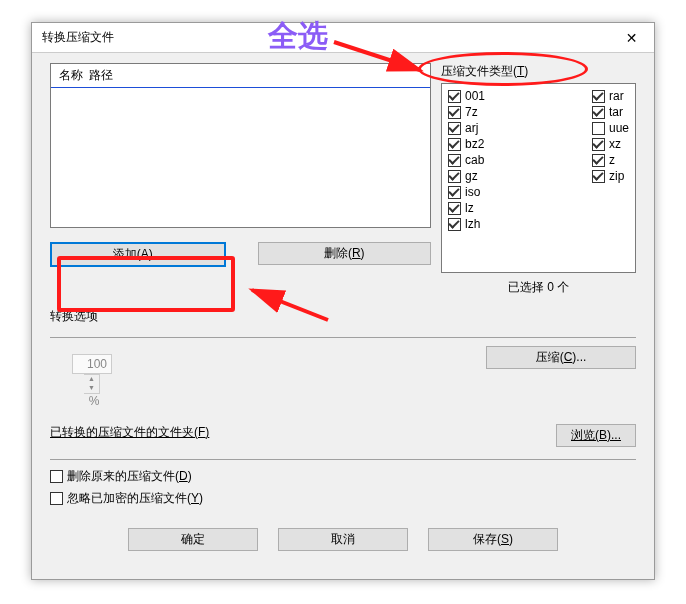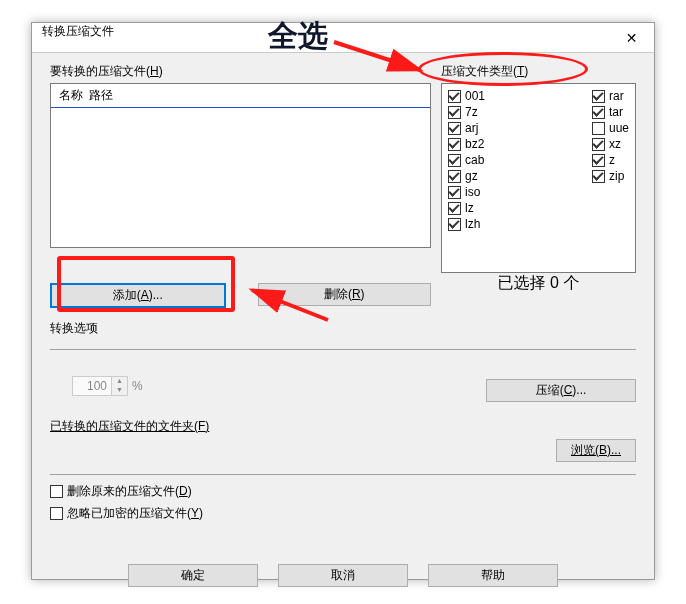--- a/index.html
+++ b/index.html
@@ -21,21 +21,21 @@
     height: 558px;
     background: #f0f0f0;
     border: 1px solid #9a9a9a;
     box-shadow: 0 0 10px rgba(0,0,0,0.3);
   }
   .titlebar {
     height: 30px;
     background: #fff;
     border-bottom: 1px solid #ccc;
     display: flex;
-    align-items: flex-start;
+    align-items: center;
     justify-content: space-between;
     padding: 0 0 0 10px;
   }
   .titlebar .title { font-size: 12px; }
   .titlebar .close {
     width: 45px;
     height: 30px;
     display: flex;
     align-items: center;
     justify-content: center;
@@ -105,37 +105,37 @@
     background: #e1e1e1;
     border: 1px solid #adadad;
     height: 23px;
     display: inline-flex;
     align-items: center;
     justify-content: center;
     font-size: 12px;
     font-family: inherit;
     cursor: default;
     padding: 0 0;
-    margin-top: 21px;
   }
   .btn-row { display: flex; gap: 10px; margin-top: 14px; }
   .btn-row .btn { flex: 1; }
   .btn-add {
     border: 2px solid #0078d7;
     width: 150px;
     height: 25px;
   }
   .btn-del { width: 150px; margin-left: 22px; justify-content: center; }
   .hr { border: none; border-top: 1px solid #a0a0a0; margin: 12px 0 8px 0; }
   .opt-row { display: flex; justify-content: space-between; align-items: flex-start; margin-top: 6px; }
   .spin {
     display: inline-flex;
     align-items: center;
     margin-left: 22px;
-    margin-top: 18px;
+    margin-top: 8px;
+    flex-direction: column;
   }
   .spin input {
     width: 40px;
     height: 20px;
     border: 1px solid #ccc;
     background: #fafafa;
     text-align: right;
     padding-right: 4px;
     font-size: 12px;
     color: #888;
@@ -175,56 +175,53 @@
     border-radius: 2px;
     margin: 0 2px;
   }
   .bottom-btns {
     display: flex;
     gap: 20px;
     margin-top: 22px;
     justify-content: center;
   }
   .bottom-btns .btn { width: 130px; }
-  .selcount { text-align: center; font-size: 16px; }
+  .selcount { text-align: center; margin-top: 6px; font-size: 12px; }
 
   
   .anno { position: absolute; pointer-events: none; }
   .red-ellipse {
     border: 3px solid #ff1a1a;
     border-radius: 50%;
   }
   .red-rect {
     border: 4px solid #ff1a1a;
     border-radius: 3px;
   }
   .red-text {
-    color: #0f172a;
+    color: #8b5cf6;
     font-size: 30px;
     font-weight: bold;
     font-family: "SimHei","Microsoft YaHei",sans-serif;
   }
 </style>
 </head>
 <body>
 
 <div class="window">
   <div class="titlebar">
     <span class="title">转换压缩文件</span>
     <div class="close">
         <span>✕</span>
       </div>
   </div>
   <div class="content">
 
     <div class="row">
       <div class="left-col">
-        <span class="label">
-          <span>要转换的压缩文件(</span><span class="u">H</span><span>)</span>
-        </span>
         <div class="listbox">
           <div class="hdr">
             <span>名称</span>
             <span>路径</span>
           </div>
         </div>
         <div class="btn-row">
           <button class="btn btn-add">
             <span><span>添加(</span><span class="u">A</span><span>)...</span></span>
           </button>
@@ -343,21 +340,23 @@
       <span><span>删除原来的压缩文件(</span><span class="u">D</span><span>)</span></span>
     </label>
     <label class="chk">
       <span class="box"></span>
       <span><span>忽略已加密的压缩文件(</span><span class="u">Y</span><span>)</span></span>
     </label>
 
     <div class="bottom-btns">
       <button class="btn">确定</button>
       <button class="btn">取消</button>
-      <button class="btn">帮助</button>
+      <button class="btn">
+        <span><span>保存(</span><span class="u">S</span><span>)</span></span>
+      </button>
     </div>
   </div>
 </div>
 
 <div class="anno red-text" style="left:268px; top:16px;">全选</div>
 <div class="anno red-ellipse" style="left:418px; top:52px; width:170px; height:34px;"></div>
 <div class="anno red-rect" style="left:57px; top:256px; width:178px; height:56px;"></div>
 
 <svg class="anno" style="left:0; top:0;" width="686" height="604">
   <defs>

